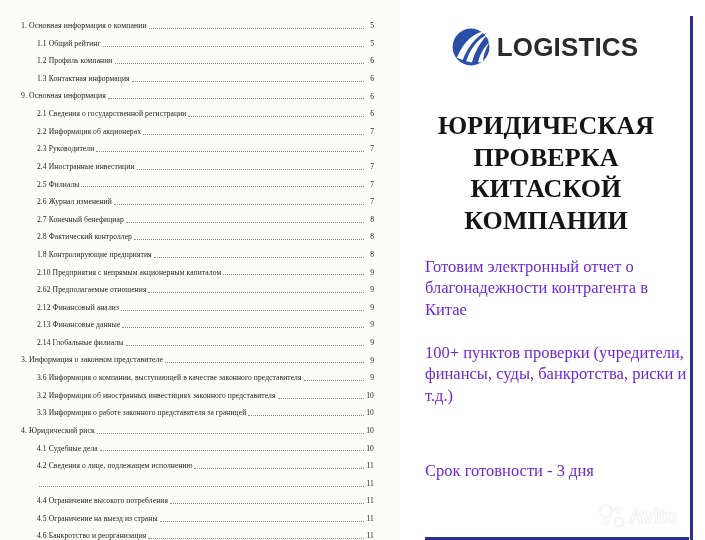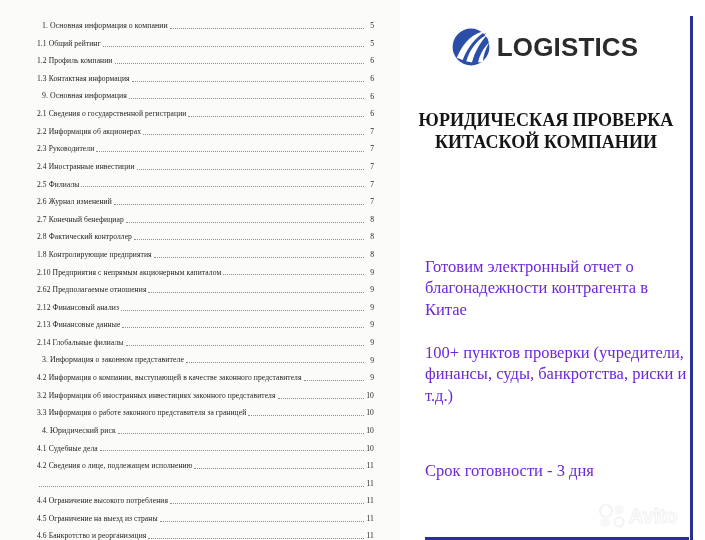--- a/index.html
+++ b/index.html
@@ -42,21 +42,21 @@
     height: 17.6px;
     font-size: 7.6px;
     color: #242424;
     letter-spacing: .01em;
     padding-right: 26px;
     box-sizing: border-box;
     white-space: nowrap;
   }
   .toc-row.lvl1 { padding-left: 21px; }
   .toc-row.lvl2 { padding-left: 37px; }
-  .toc-row.lvl1 .toc-label { font-size: 7.8px; margin-left: 21px; }
+  .toc-row.lvl1 .toc-label { font-size: 7.8px; }
   .toc-label {
     flex: 0 0 auto;
     line-height: 1.1;
   }
   .toc-dots {
     flex: 1 1 auto;
     margin: 0 1px 1.5px 2px;
     border-bottom: 1px dotted #8d8d8d;
     height: 1px;
     min-width: 6px;
@@ -120,21 +120,21 @@
     line-height: 1;
   }
 
   .promo-title {
     position: absolute;
     left: 8px;
     top: 94px;
     width: 276px;
     text-align: center;
     font-weight: bold;
-    font-size: 18px;
+    font-size: 26px;
     line-height: 1.22;
     color: #151515;
     letter-spacing: .004em;
   }
 
   .promo-body {
     position: absolute;
     left: 25px;
     width: 262px;
     font-size: 16.5px;
@@ -267,21 +267,21 @@
           <span class="toc-label">2.14 Глобальные филиалы</span>
           <span class="toc-dots"></span>
           <span class="toc-page">9</span>
         </li>
         <li class="toc-row lvl1">
           <span class="toc-label">3. Информация о законном представителе</span>
           <span class="toc-dots"></span>
           <span class="toc-page">9</span>
         </li>
         <li class="toc-row lvl2">
-          <span class="toc-label">4.2 Информация о компании, выступающей в качестве законного представителя</span>
+          <span class="toc-label">3.6 Информация о компании, выступающей в качестве законного представителя</span>
           <span class="toc-dots"></span>
           <span class="toc-page">9</span>
         </li>
         <li class="toc-row lvl2">
           <span class="toc-label">3.2 Информация об иностранных инвестициях законного представителя</span>
           <span class="toc-dots"></span>
           <span class="toc-page">10</span>
         </li>
         <li class="toc-row lvl2">
           <span class="toc-label">3.3 Информация о работе законного представителя за границей</span>

